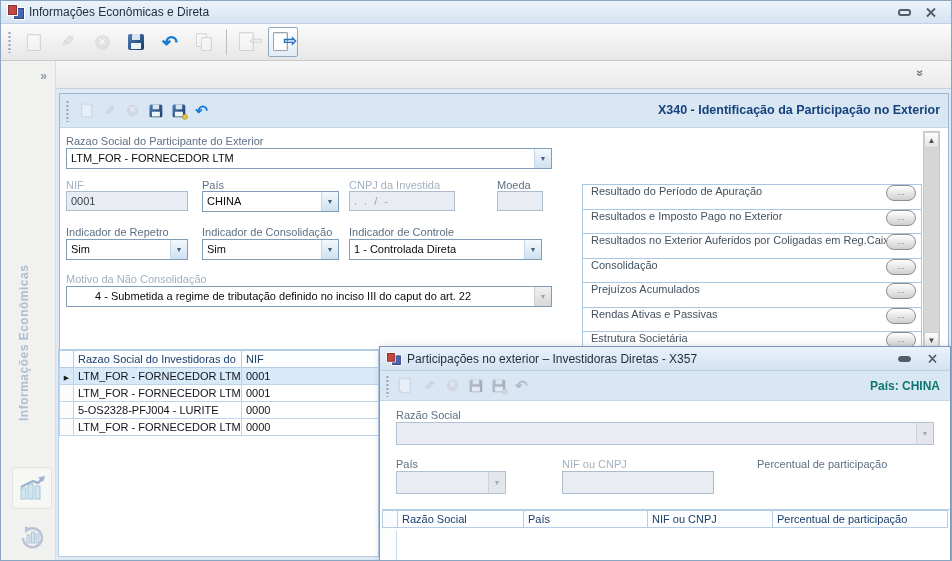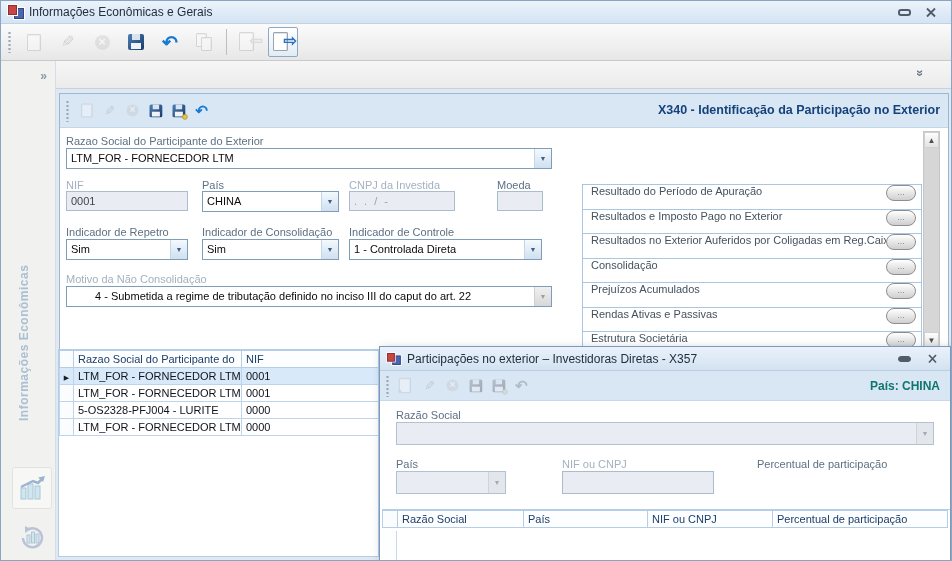--- a/index.html
+++ b/index.html
@@ -105,21 +105,21 @@
   .ctx-label{margin-left:auto;padding-right:10px;font-size:12px;font-weight:bold;color:#0f766e;}
   .dlg-body{position:absolute;left:0;top:54px;right:0;bottom:0;background:#fff;}
 </style>
 </head>
 <body>
 
 <div id="stage">
 
   <div class="titlebar">
     <span class="formicon"></span>
-    <span class="title-text">Informações Econômicas e Gerais</span>
+    <span class="title-text">Informações Econômicas e Direta</span>
     <span class="winbtns">
       <span class="btn-min"></span>
       <span class="btn-close">
           <svg width="12" height="11">
             <path d="M2 1.5 L10 9.5 M10 1.5 L2 9.5" stroke="#515c68" stroke-width="1.8"></path>
           </svg>
         </span>
     </span>
   </div>
 
@@ -309,21 +309,21 @@
   <div class="gridbox" id="maingrid" style="left:57px;top:348px;width:321px;height:208px;">
       <table class="grid" style="width: 321px;">
         <colgroup>
           <col style="width: 14px;">
           <col style="width: 168px;">
           <col style="width: 139px;">
         </colgroup>
         <thead>
           <tr>
             <th class="rh"></th>
-            <th>Razao Social do Participante do</th>
+            <th>Razao Social do Investidoras do</th>
             <th>NIF</th>
           </tr>
         </thead>
         <tbody>
           <tr class="sel">
             <td class="rh"><span class="rowarrow">▶</span></td>
             <td>LTM_FOR - FORNECEDOR LTM</td>
             <td>0001</td>
           </tr>
           <tr>

